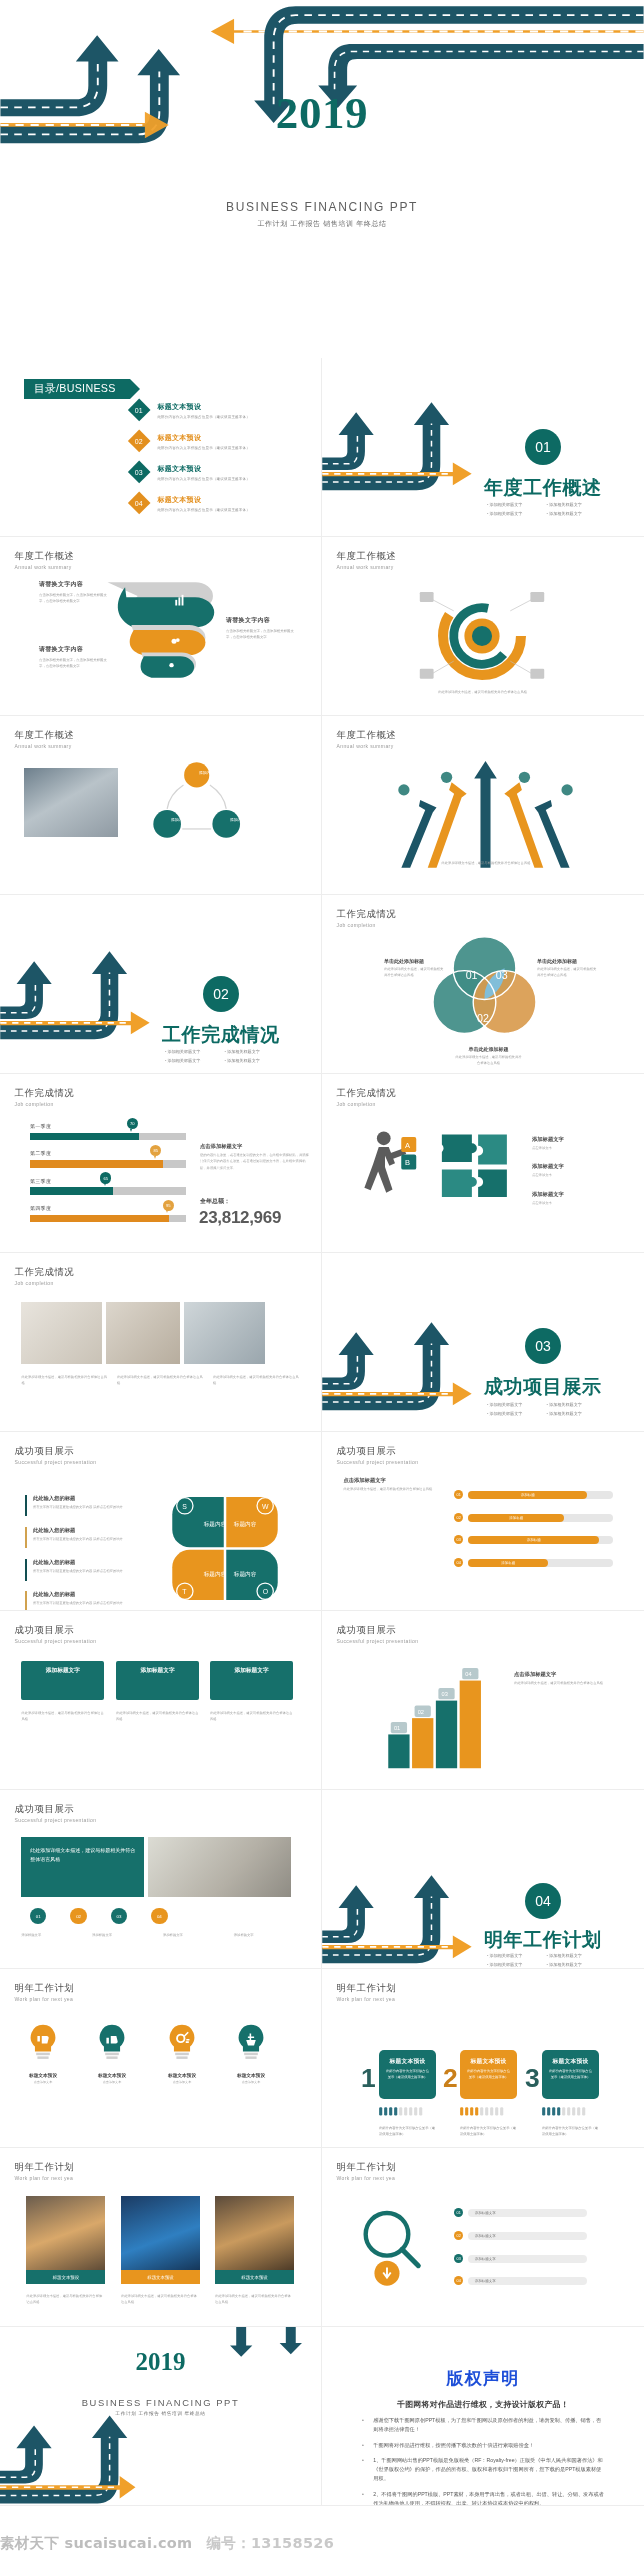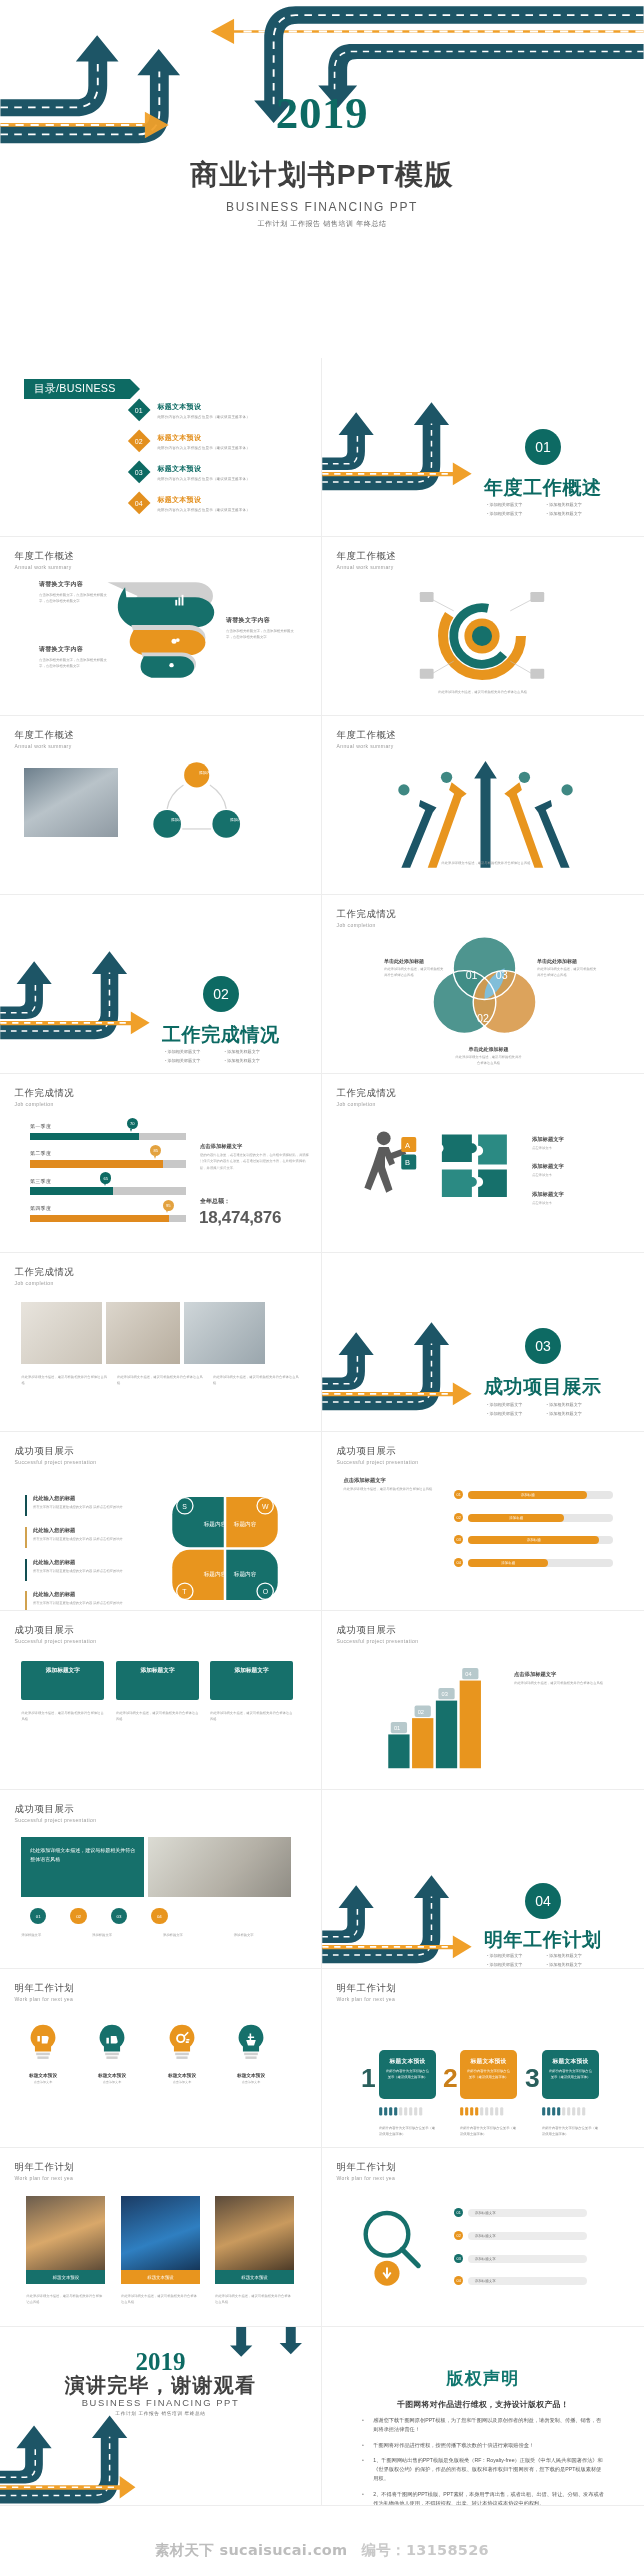--- a/index.html
+++ b/index.html
@@ -150,38 +150,38 @@
   .pfill{ height:8.2px; border-radius:4.4px; position:absolute; left:0; top:0;
     display:flex; align-items:center; justify-content:center; color:#fff; font-size:3.5px;}
 
   
   .photo{ position:absolute; overflow:hidden; }
   .pbadge{ position:absolute; bottom:0; left:0; right:0; height:14px;
     display:flex; align-items:center; justify-content:center; color:#fff; font-size:4.4px;}
 
   
   .cp{ position:absolute; inset:0; padding:0 40px; }
-  .cp-title{ text-align:center; font-size:17px; color:#0f766e; font-weight:bold; margin-top:40px; letter-spacing:1.3px;}
+  .cp-title{ text-align:center; font-size:17px; color:#1d4ed8; font-weight:bold; margin-top:40px; letter-spacing:1.3px;}
   .cp-sub{ text-align:center; font-size:7.9px; color:#3d3d3d; font-weight:bold; margin-top:8.8px; letter-spacing:0.3px;}
   .cp-li{ display:flex; margin-top:6.3px; font-size:5.2px; color:#575757; line-height:1.75; }
   .cp-li .bl{ flex:0 0 11.3px; color:#8a8a8a; }
 
   
   .th-year{ position:absolute; left:0; right:0; top:21px; text-align:center;
     font-size:25px; font-weight:bold; color:#0d6a63;
     font-family:"Liberation Serif","DejaVu Serif",serif;}
   .th-cn{ position:absolute; left:0; right:0; top:45px; text-align:center;
     font-size:20px; font-weight:bold; color:#3f3f3f; letter-spacing:1.3px;}
   .th-en{ position:absolute; left:0; right:0; top:70px; text-align:center;
     font-size:9.4px; color:#5d5d5d; letter-spacing:1.6px;}
   .th-cn2{ position:absolute; left:0; right:0; top:83px; text-align:center;
     font-size:4.7px; color:#6a6a6a; letter-spacing:0.6px;}
 
   
-  .wm{ position:absolute; left:0; right:0; bottom:16px; text-align:center;
+  .wm{ position:absolute; left:0; right:0; bottom:23px; text-align:left;
     font-size:14.5px; color:#bdbdbd; letter-spacing:0.3px; font-weight:bold;
     font-family:"DejaVu Sans",sans-serif; }
   .wm .num{ color:#c9c9c9; margin-left:14px; }
   .clear{ clear:both; }
 </style>
 </head>
 <body>
 
 <div class="page">
 
@@ -218,21 +218,20 @@
         <g stroke="#fff" stroke-width="3" stroke-dasharray="12 10" fill="none">
           <path d="M0 214 H220 C240 214 253 200 253 180 V114"></path>
         </g>
         <path d="M0 196 H230 L230 178 L268 199 L230 220 L230 202 H0 Z" fill="#f0a02a" opacity="0.95"></path>
         <g stroke="#fff" stroke-width="3.2" stroke-dasharray="13 11">
           <line x1="0" y1="199" x2="226" y2="199"></line>
         </g>
       </g>
     </svg>
     <div class="hero-title-year">2019</div>
-    <div class="hero-title-cn">商业计划书PPT模版</div>
     <div class="hero-sub-en">BUSINESS FINANCING PPT</div>
     <div class="hero-sub-cn">工作计划 工作报告 销售培训 年终总结</div>
   </div>
 
   <div class="grid">
 
     <div class="slide">
       <div class="cat-tag-shadow"></div>
       <div class="cat-tag">目录/BUSINESS</div>
       <div class="cat-list">
@@ -510,21 +509,21 @@
             <div class="bar-fill" style="width:89%;background:#e08a1e;"></div>
             <div class="bar-pin" style="left:85%;background:#e3a23f;color:#e3a23f;">
                 <span style="color:#fff">95</span>
               </div>
           </div>
         </div>
       </div>
       <div class="click-t">点击添加标题文字</div>
       <div class="click-d">您的内容打在这里，或者通过复制您的文本后，在此框中选择粘贴，并选择只保留文字的内容打在这里，或者通过复制您的文本后，在此框中选择粘贴，并选择只保留文字。</div>
       <div class="total-lbl">全年总额：</div>
-      <div class="total-val">18,474,876</div>
+      <div class="total-val">23,812,969</div>
     </div>
 
     <div class="slide right">
       <div class="sl-head">
         <div class="cn">工作完成情况</div>
         <div class="en">Job completion</div>
       </div>
       <svg style="position:absolute;left:33px;top:54px;" width="75" height="88" viewBox="0 0 120 140">
         <g fill="#5c5c5c">
           <circle cx="46" cy="16" r="11"></circle>
@@ -986,21 +985,20 @@
         <path d="M0 121 H190 L190 106 L215 124 L190 142 L190 128 H0 Z" fill="#f0a02a"></path>
         <g stroke="#fff" stroke-width="2.6" stroke-dasharray="10 9">
             <line x1="0" y1="124" x2="186" y2="124"></line>
           </g>
       </svg>
       <svg style="position:absolute;right:7.5px;top:0;" width="101" height="31" viewBox="0 0 160 50">
         <path d="M36 0 h16 v30 h10 L44 48 L26 30 h10 Z" fill="#1d5566"></path>
         <path d="M116 0 h16 v26 h10 L124 44 L106 26 h10 Z" fill="#1d5566"></path>
       </svg>
       <div class="th-year">2019</div>
-      <div class="th-cn">演讲完毕，谢谢观看</div>
       <div class="th-en">BUSINESS FINANCING PPT</div>
       <div class="th-cn2">工作计划 工作报告 销售培训 年终总结</div>
     </div>
 
     <div class="slide right">
       <div class="cp">
         <div class="cp-title">版权声明</div>
         <div class="cp-sub">千图网将对作品进行维权，支持设计版权产品！</div>
         <div class="cp-li">
             <span class="bl">•</span>

